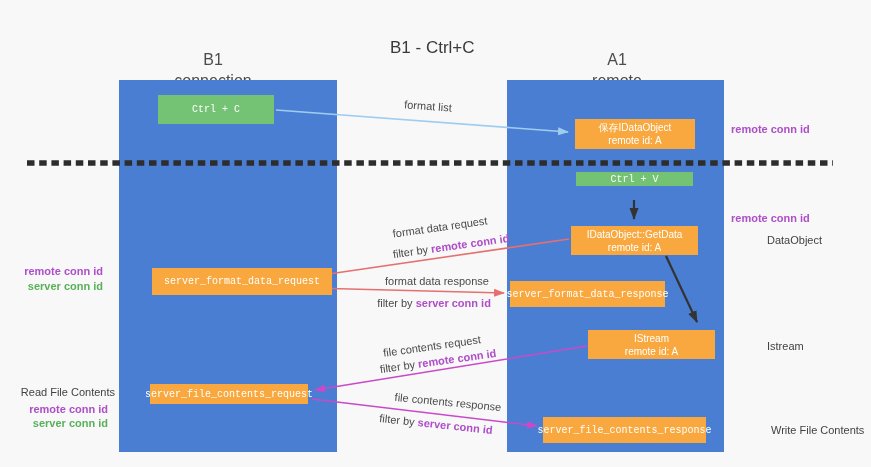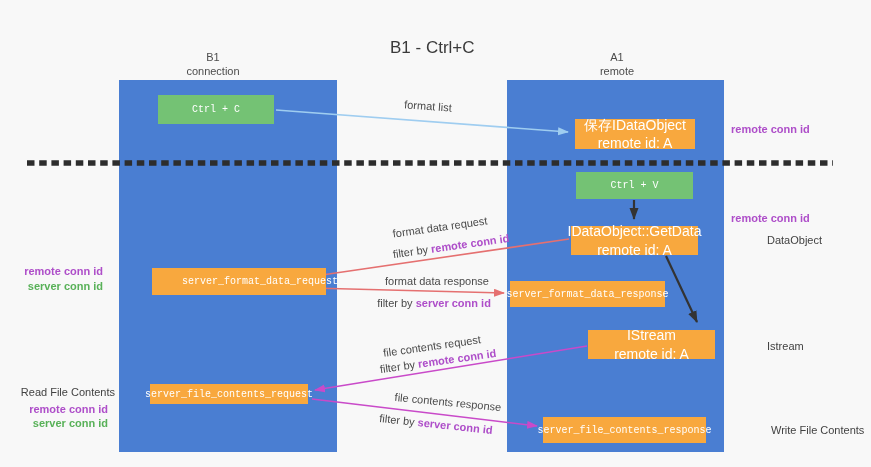--- a/index.html
+++ b/index.html
@@ -7,32 +7,32 @@
     position:relative; width:871px; height:467px; overflow:hidden;
     background:#f8f8f8;
     font-family:"Liberation Sans", sans-serif;
   }
   .title {
     position:absolute; left:390px; top:8px;
     font-size:17px; line-height:1.34; color:#3a3a3a;margin-top:29px;
   }
   .col-header {
     position:absolute; width:120px; text-align:center;
-    font-size:11px; line-height:1.3; color:#4c4c4c;
+    font-size:16px; line-height:1.3; color:#4c4c4c;
   }
   .column { position:absolute; background:#4a7ed2; }
   .node {
     position:absolute; display:flex; flex-direction:column;
     align-items:center; justify-content:center;
     color:#ffffff; text-align:center; white-space:nowrap;
   }
   .node.green  { background:#74c274; }
   .node.orange { background:#f8a83e; }
   .node .one   { font-size:10px;font-family:Liberation Mono, monospace; }
-  .node .l     { font-size:14px; line-height:1.3; }
+  .node .l     { font-size:10px; line-height:1.3; }
   .side { position:absolute; font-size:11px; white-space:nowrap; }
   .purple  { color:#ae4ec9; font-weight:bold; }
   .greentx { color:#58b158; font-weight:bold; }
   .dark    { color:#424242; font-weight:normal;padding-left:36px; }
   .alabel {
     position:absolute; font-size:11px; color:#4a4a4a;
     white-space:nowrap; text-align:center;
   }
   svg.arrows { position:absolute; left:0; top:0; pointer-events:none; }
 </style>
@@ -92,30 +92,30 @@
 
   <div class="node green" style="left:158px; top:95px; width:116px; height:29px;">
     <div class="one">Ctrl + C</div>
   </div>
 
   <div class="node orange" style="left:575px; top:119px; width:120px; height:30px;">
     <div class="l">保存IDataObject</div>
     <div class="l">remote id: A</div>
   </div>
 
-  <div class="node green" style="left:576px; top:172px; width:117px; height:27px;">
+  <div class="node green" style="left:576px; top:172px; width:117px; height:14px;">
     <div class="one">Ctrl + V</div>
   </div>
 
   <div class="node orange" style="left:571px; top:226px; width:127px; height:29px;">
     <div class="l">IDataObject::GetData</div>
     <div class="l">remote id: A</div>
   </div>
 
-  <div class="node orange" style="left:152px; top:268px; width:132px; height:27px;padding-left:42px;">
+  <div class="node orange" style="left:152px; top:268px; width:180px; height:27px;">
     <div class="one">server_format_data_request</div>
   </div>
 
   <div class="node orange" style="left:510px; top:281px; width:155px; height:26px;">
     <div class="one">server_format_data_response</div>
   </div>
 
   <div class="node orange" style="left:588px; top:330px; width:127px; height:29px;">
     <div class="l">IStream</div>
     <div class="l">remote id: A</div>

